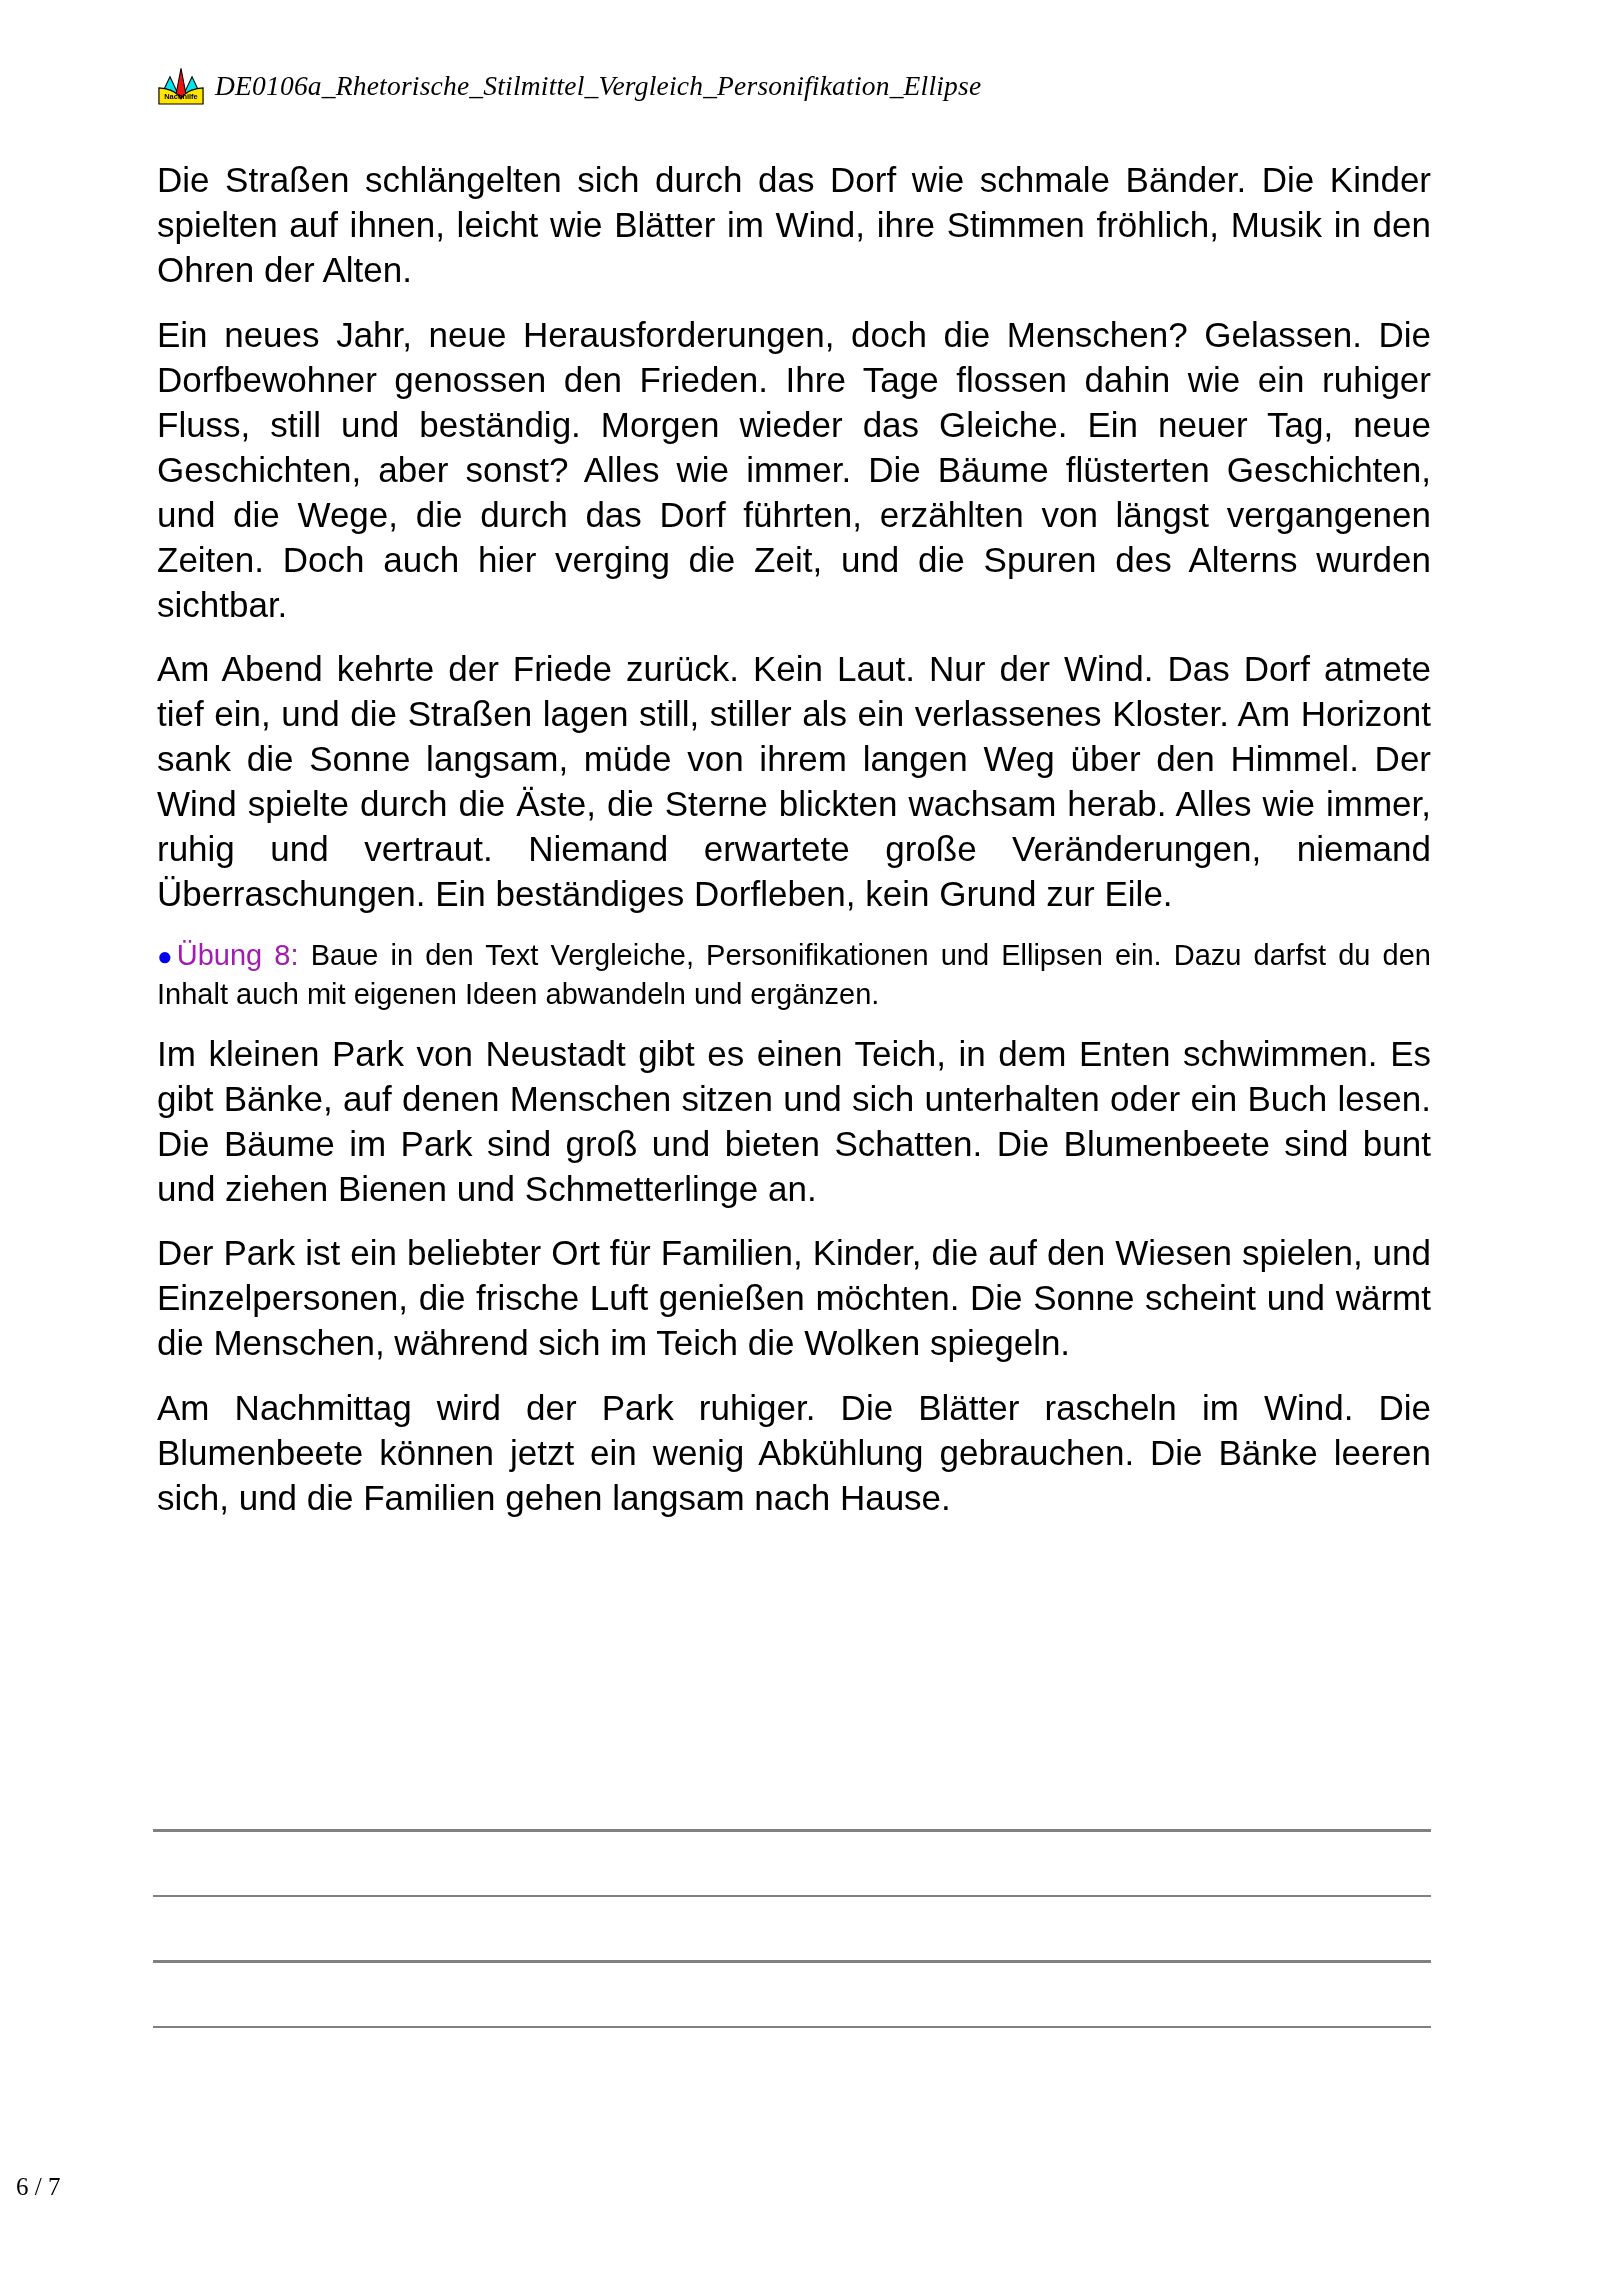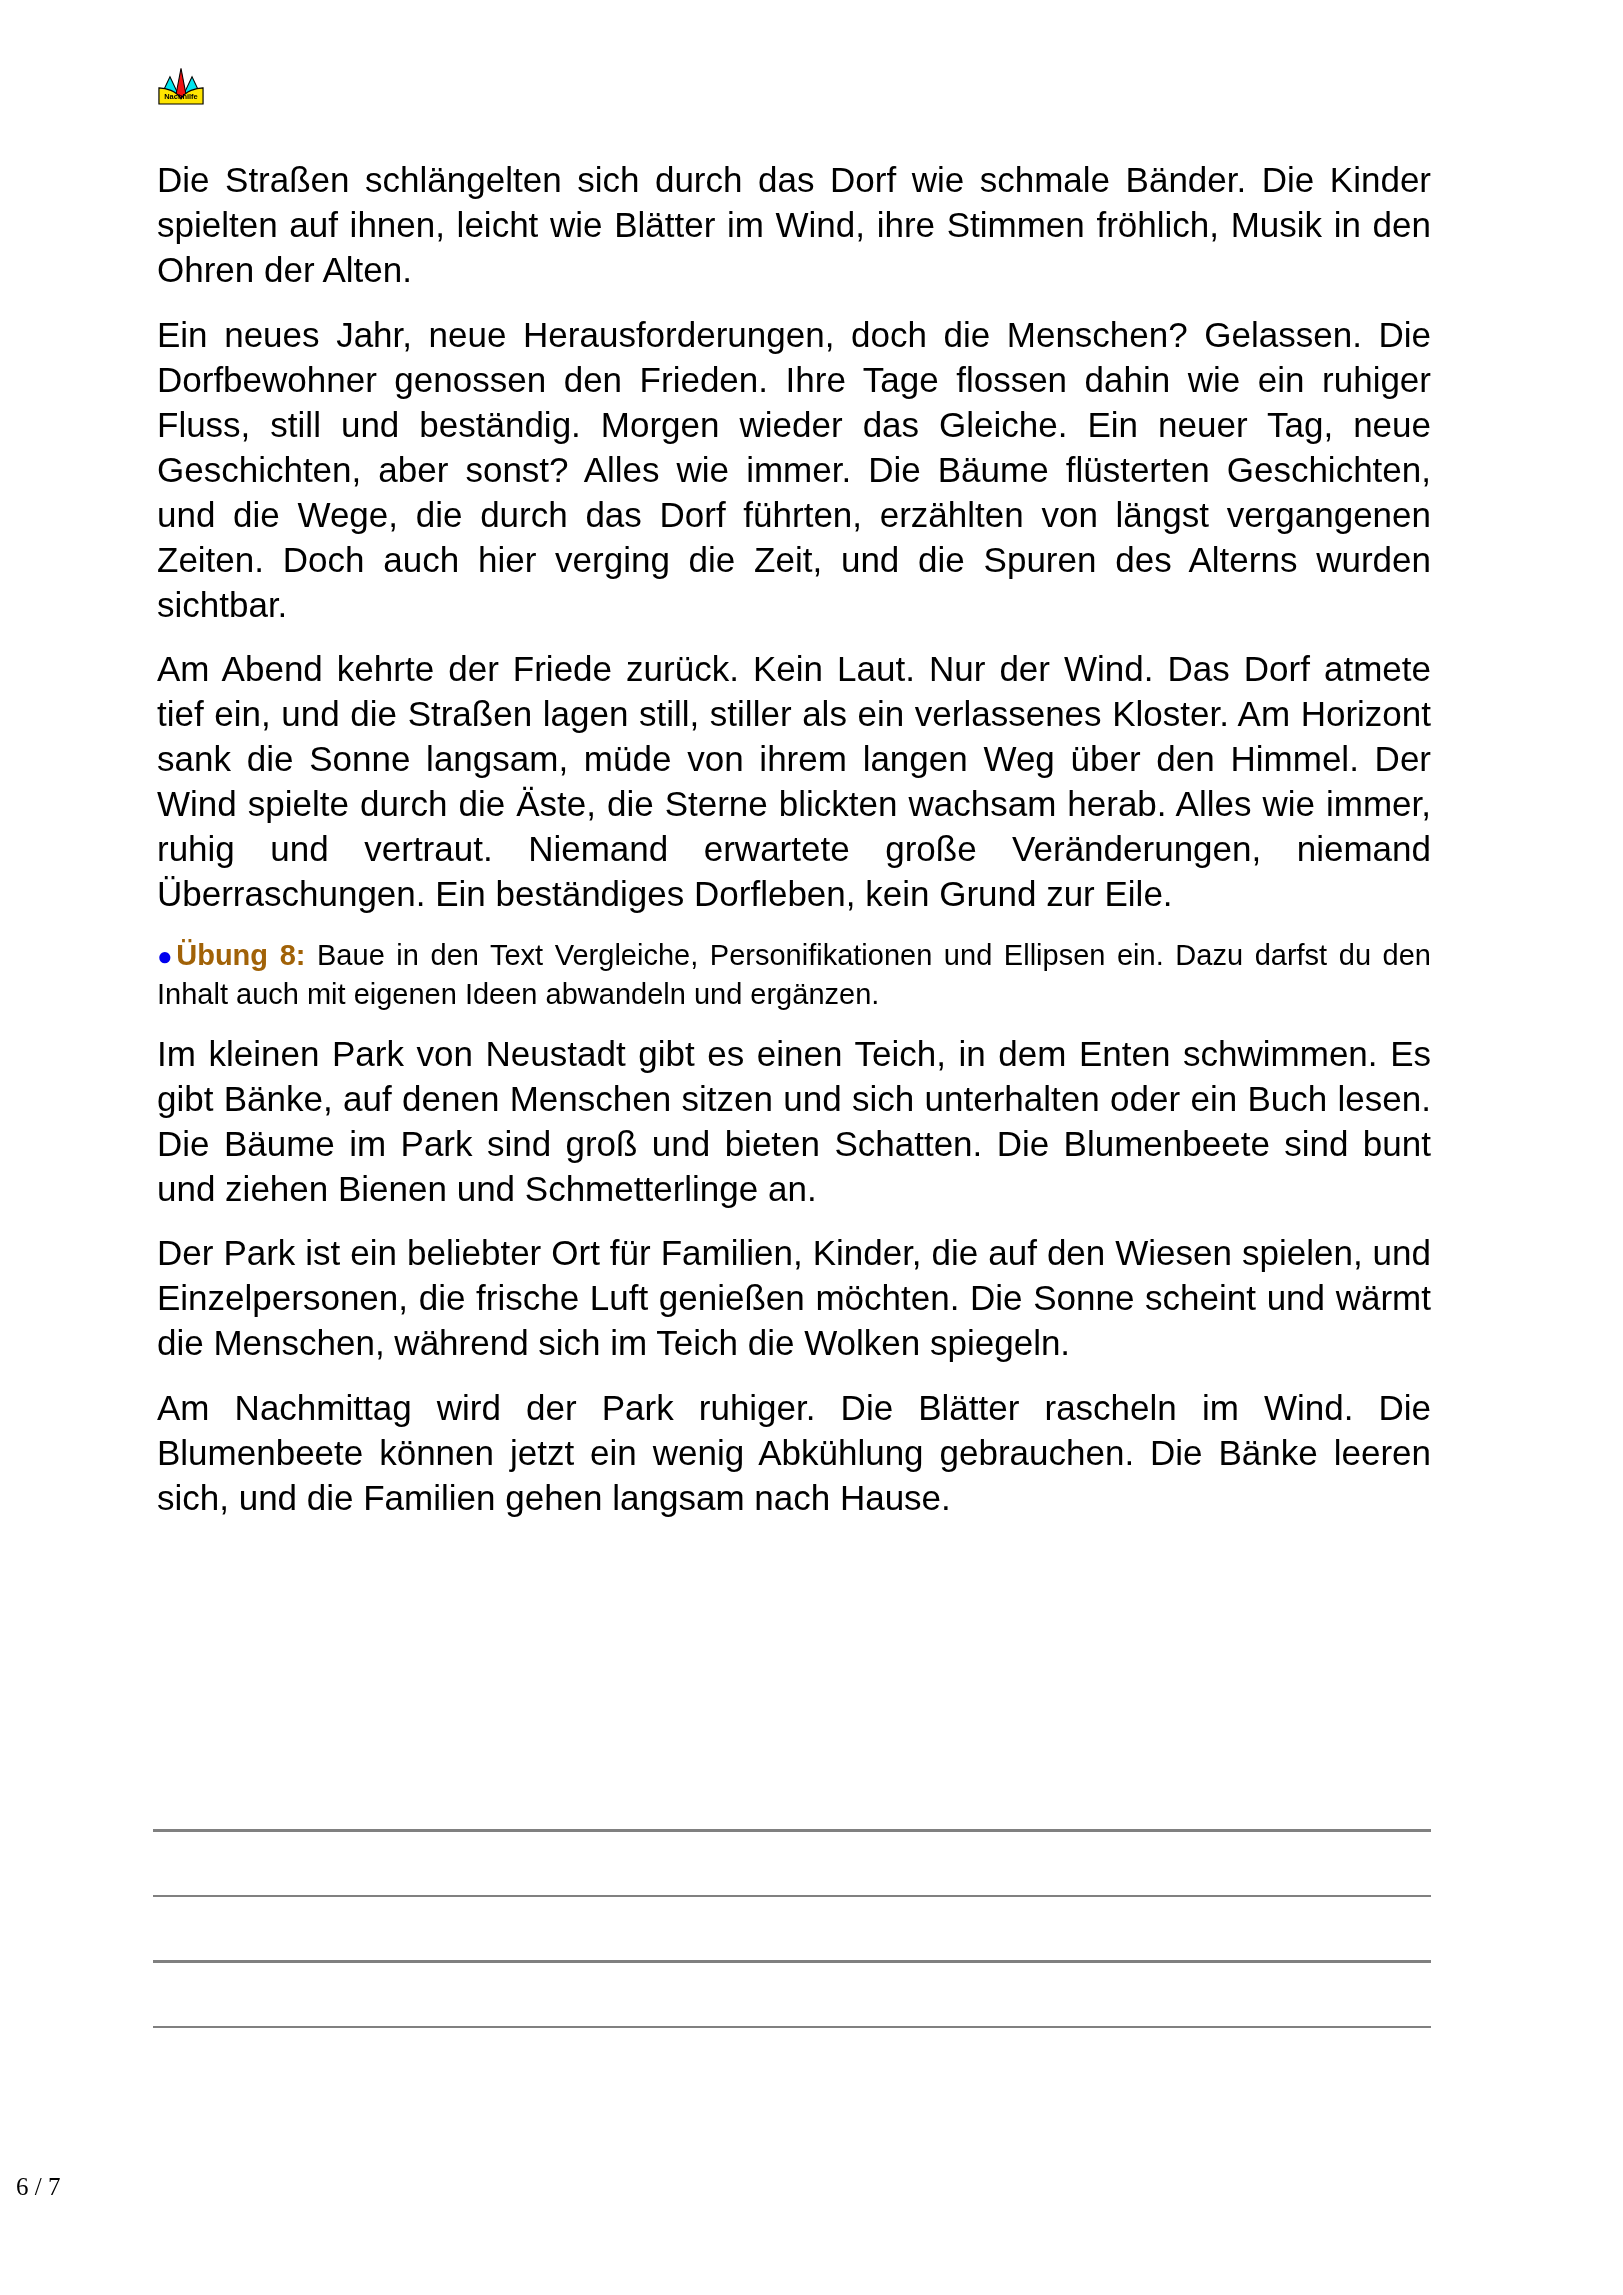--- a/index.html
+++ b/index.html
@@ -82,22 +82,22 @@
   }
 
   .exercise .bullet {
     color: #0000ee;
     font-weight: bold;
     font-size: 26px;
     line-height: 1;
   }
 
   .exercise .ex-label {
-    color: #a16207;
-    font-weight: bold;
+    color: #a21caf;
+    font-weight: normal;
   }
 
   
   .rules {
     position: absolute;
     left: 153px;
     top: 1829px;
     width: 1278px;
   }
 
@@ -132,20 +132,21 @@
         <path d="M4 50 L20 16 L36 50 Z" fill="#00e5ee" stroke="#000" stroke-width="1.6"></path>
 
         <path d="M38 50 L54 16 L70 50 Z" fill="#00e5ee" stroke="#000" stroke-width="1.6"></path>
 
         <path d="M28 50 L37 3 L46 50 Z" fill="#ee1111" stroke="#000" stroke-width="1.6"></path>
 
         <path d="M3 33 C14 33 30 38 37 50 C44 38 60 33 71 33 L71 58 L3 58 Z" fill="#ffe500" stroke="#000" stroke-width="1.8"></path>
         <text x="37" y="51" font-family="Liberation Sans, sans-serif" font-size="11.5" font-weight="bold" text-anchor="middle" fill="#000000">Nachhilfe</text>
       </svg>
     </div>
+    <div class="doc-title">DE0106a_Rhetorische_Stilmittel_Vergleich_Personifikation_Ellipse</div>
   </div>
 
   <div class="content">
 
     <p class="para">Die Straßen schlängelten sich durch das Dorf wie schmale Bänder. Die Kinder spielten auf ihnen, leicht wie Blätter im Wind, ihre Stimmen fröhlich, Musik in den Ohren der Alten.</p>
     <p class="para">Ein neues Jahr, neue Herausforderungen, doch die Menschen? Gelassen. Die Dorfbewohner genossen den Frieden. Ihre Tage flossen dahin wie ein ruhiger Fluss, still und beständig. Morgen wieder das Gleiche. Ein neuer Tag, neue Geschichten, aber sonst? Alles wie immer. Die Bäume flüsterten Geschichten, und die Wege, die durch das Dorf führten, erzählten von längst vergangenen Zeiten. Doch auch hier verging die Zeit, und die Spuren des Alterns wurden sichtbar.</p>
     <p class="para">Am Abend kehrte der Friede zurück. Kein Laut. Nur der Wind. Das Dorf atmete tief ein, und die Straßen lagen still, stiller als ein verlassenes Kloster. Am Horizont sank die Sonne langsam, müde von ihrem langen Weg über den Himmel. Der Wind spielte durch die Äste, die Sterne blickten wachsam herab. Alles wie immer, ruhig und vertraut. Niemand erwartete große Veränderungen, niemand Überraschungen. Ein beständiges Dorfleben, kein Grund zur Eile.</p>
 
     <p class="exercise"><span class="bullet">●</span><span class="ex-label">Übung 8:</span><span> Baue in den Text Vergleiche, Personifikationen und Ellipsen ein. Dazu darfst du den Inhalt auch mit eigenen Ideen abwandeln und ergänzen.</span></p>
 

